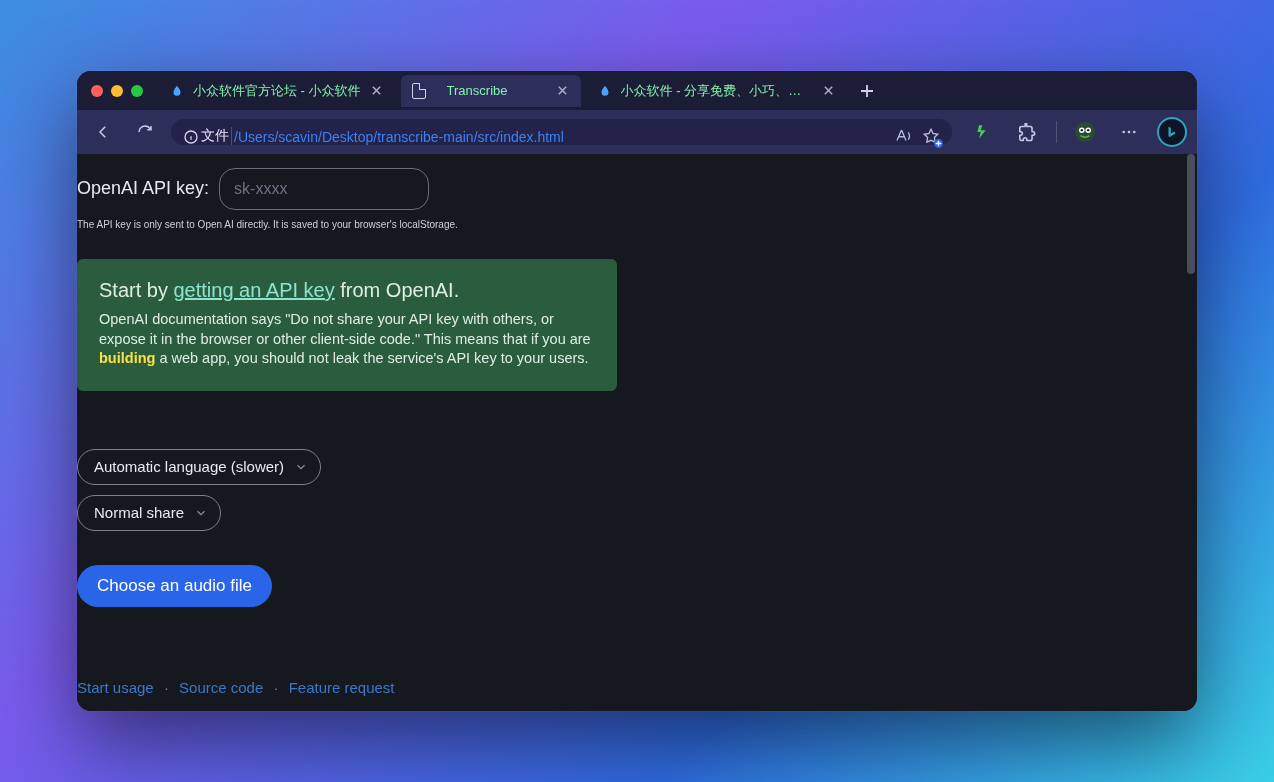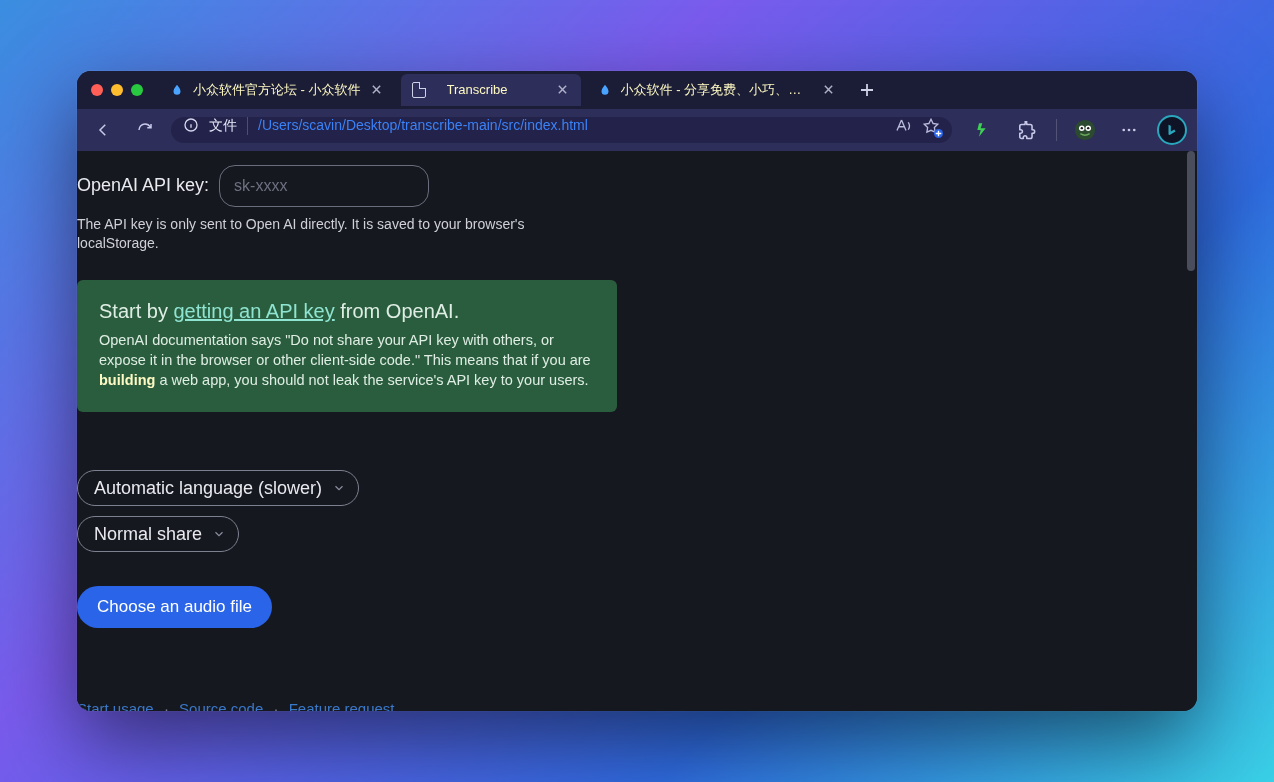--- a/index.html
+++ b/index.html
@@ -36,21 +36,21 @@
   .tl.red { background: #ff5f57; }
   .tl.yellow { background: #febc2e; }
   .tl.green { background: #28c840; }
   .tab {
     display: flex;
     align-items: center;
     gap: 8px;
     height: 32px;
     padding: 0 10px;
     border-radius: 6px 6px 0 0;
-    color: #fef9c3;
+    color: #86efac;
     font-size: 13px;
     max-width: 260px;
     min-width: 180px;
     white-space: nowrap;
     overflow: hidden;
     cursor: pointer;
   }
   .tab.inactive { background: transparent; }
   .tab.active { background: #2e2e5a; gap: 20px; }
   .tab .favicon { width: 16px; height: 16px; flex: 0 0 auto; display:flex; align-items:center; justify-content:center; }
@@ -75,23 +75,23 @@
     width: 32px; height: 32px;
     display:flex; align-items:center; justify-content:center;
     color:#c8c9e8; border-radius:6px; cursor:pointer;
   }
   .addressbar {
     flex: 1 1 auto;
     height: 26px;
     background: #22224a;
     border-radius: 16px;
     display: flex;
-    align-items: flex-start;
+    align-items: flex-end;
     padding: 0 12px;
-    gap: 10px;
+    gap: 2px;
     color: #d6d7ee;
     font-size: 14px;
   }
   .addressbar .sep { width:1px; height:18px; background: rgba(255,255,255,0.2); }
   .addressbar .label { color:#e6e7f8; }
   .addressbar .url { color:#3b82f6; flex:1; white-space:nowrap; overflow:hidden; text-overflow:ellipsis; }
   .addr-right { display:flex; gap:10px; align-items:center; }
   .right-icons { display:flex; align-items:center; gap:12px; margin-left:6px; }
   .right-icons .sepbar { width:1px; height:22px; background: rgba(255,255,255,0.18); }
   .bing-bubble {
@@ -135,45 +135,45 @@
     border-radius: 16px;
     background: transparent;
     color: #bdbfcc;
     padding: 0 14px;
     font-size: 16px;
     outline: none;
   }
   .apikey-input::placeholder { color: #6d707f; }
   .helper {
     margin-top: 8px;
-    font-size: 14px;
+    font-size: 10px;
     color: #cfd0d8;
     line-height: 1.35;
     max-width: 460px;
   }
   .card {
     margin-top: 28px;
     background: #2a5d3e;
     border-radius: 6px;
     padding: 20px 22px 22px 22px;
     color: #dfeee4;
   }
   .card .headline { font-size: 20px; }
   .card .headline a { color: #8fe4d1; text-decoration: underline; }
   .card .body { margin-top: 8px; font-size: 14.5px; line-height: 1.35; }
-  .card .body b { color: #fef9c3; }
+  .card .body b { color: #fde047; }
   .selects { margin-top: 58px; display:flex; flex-direction:column; gap:10px; align-items:flex-start; }
   .pill-select {
     display:flex; align-items:center; gap:10px;
     height: 36px;
     padding: 0 12px 0 16px;
     border: 1.5px solid #7d808f;
     border-radius: 18px;
     color: #e9eaf0;
-    font-size: 18px;
+    font-size: 15px;
     cursor: pointer;
     background: transparent;
   }
   .pill-select .chev { color:#8c8fa0; }
   .primary-btn {
     margin-top: 34px;
     height: 42px;
     padding: 0 20px;
     background: #2a64e8;
     color: #fff;

